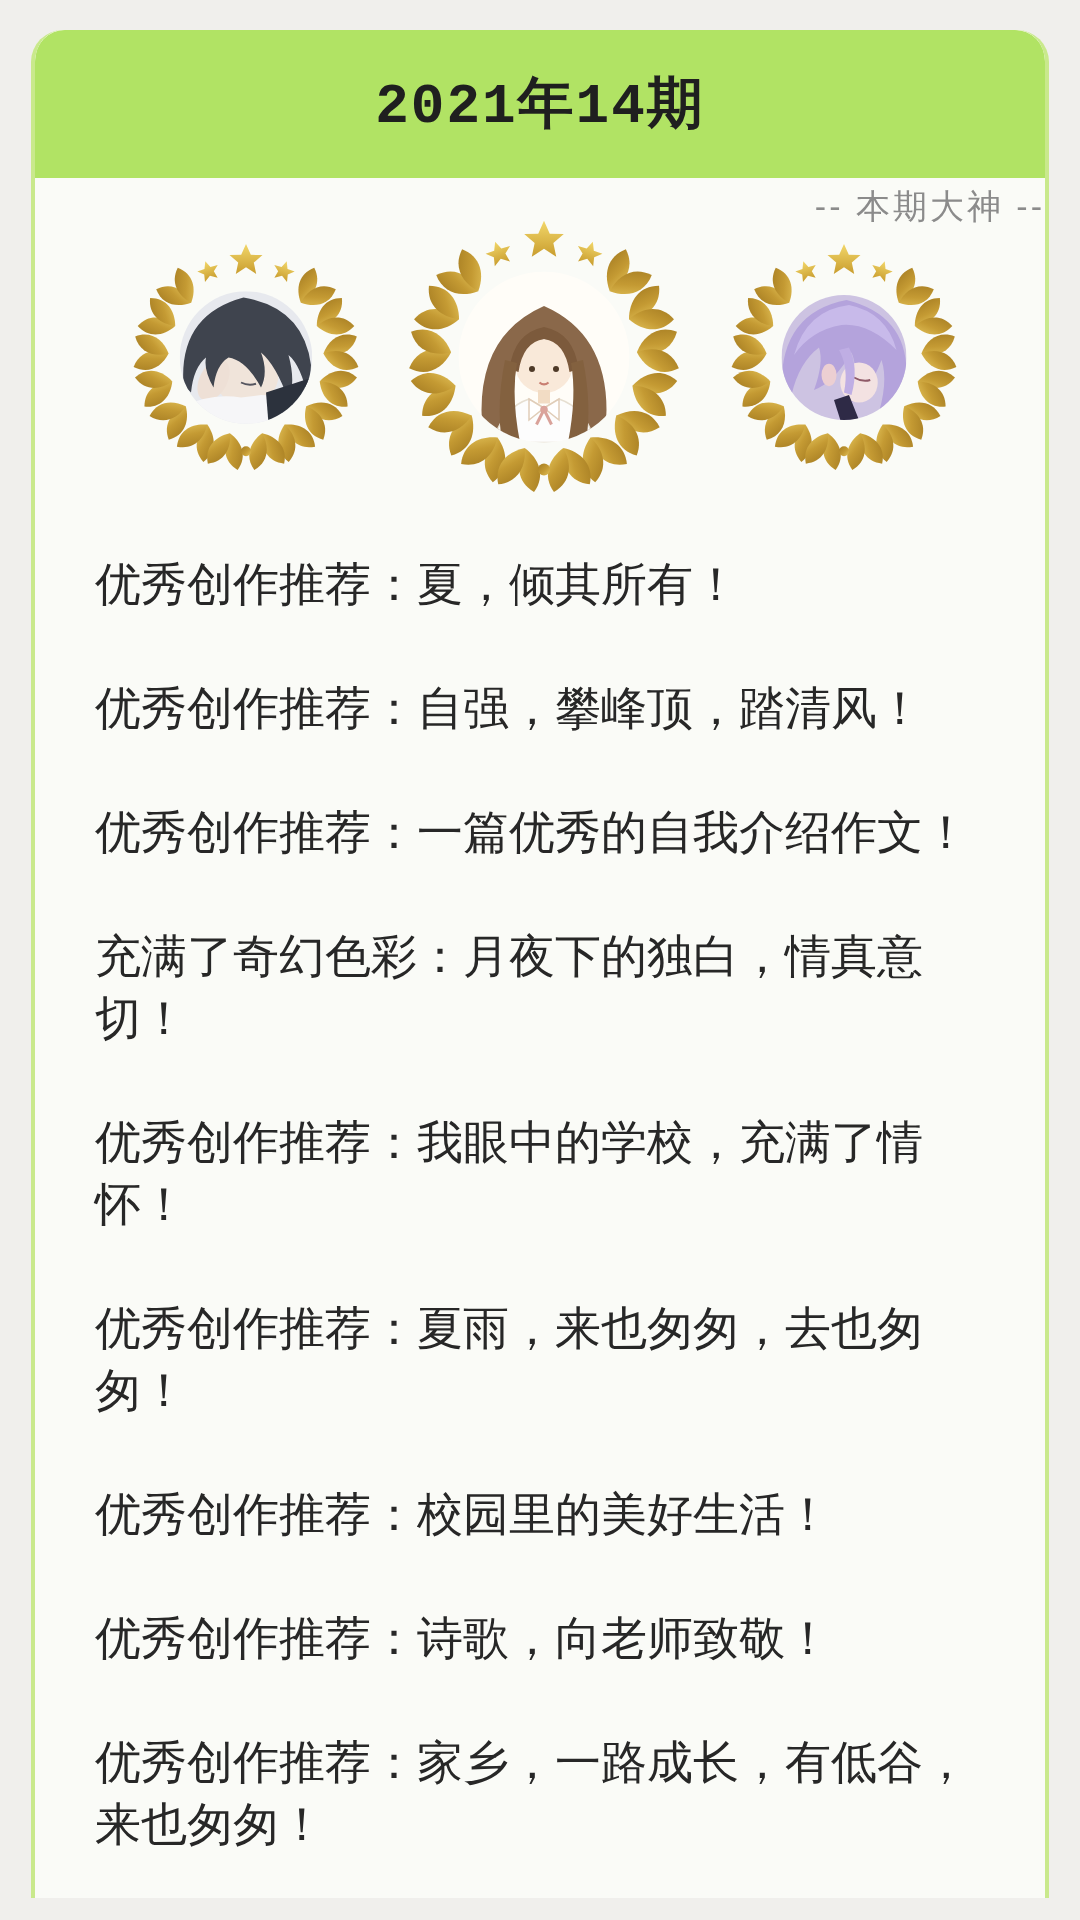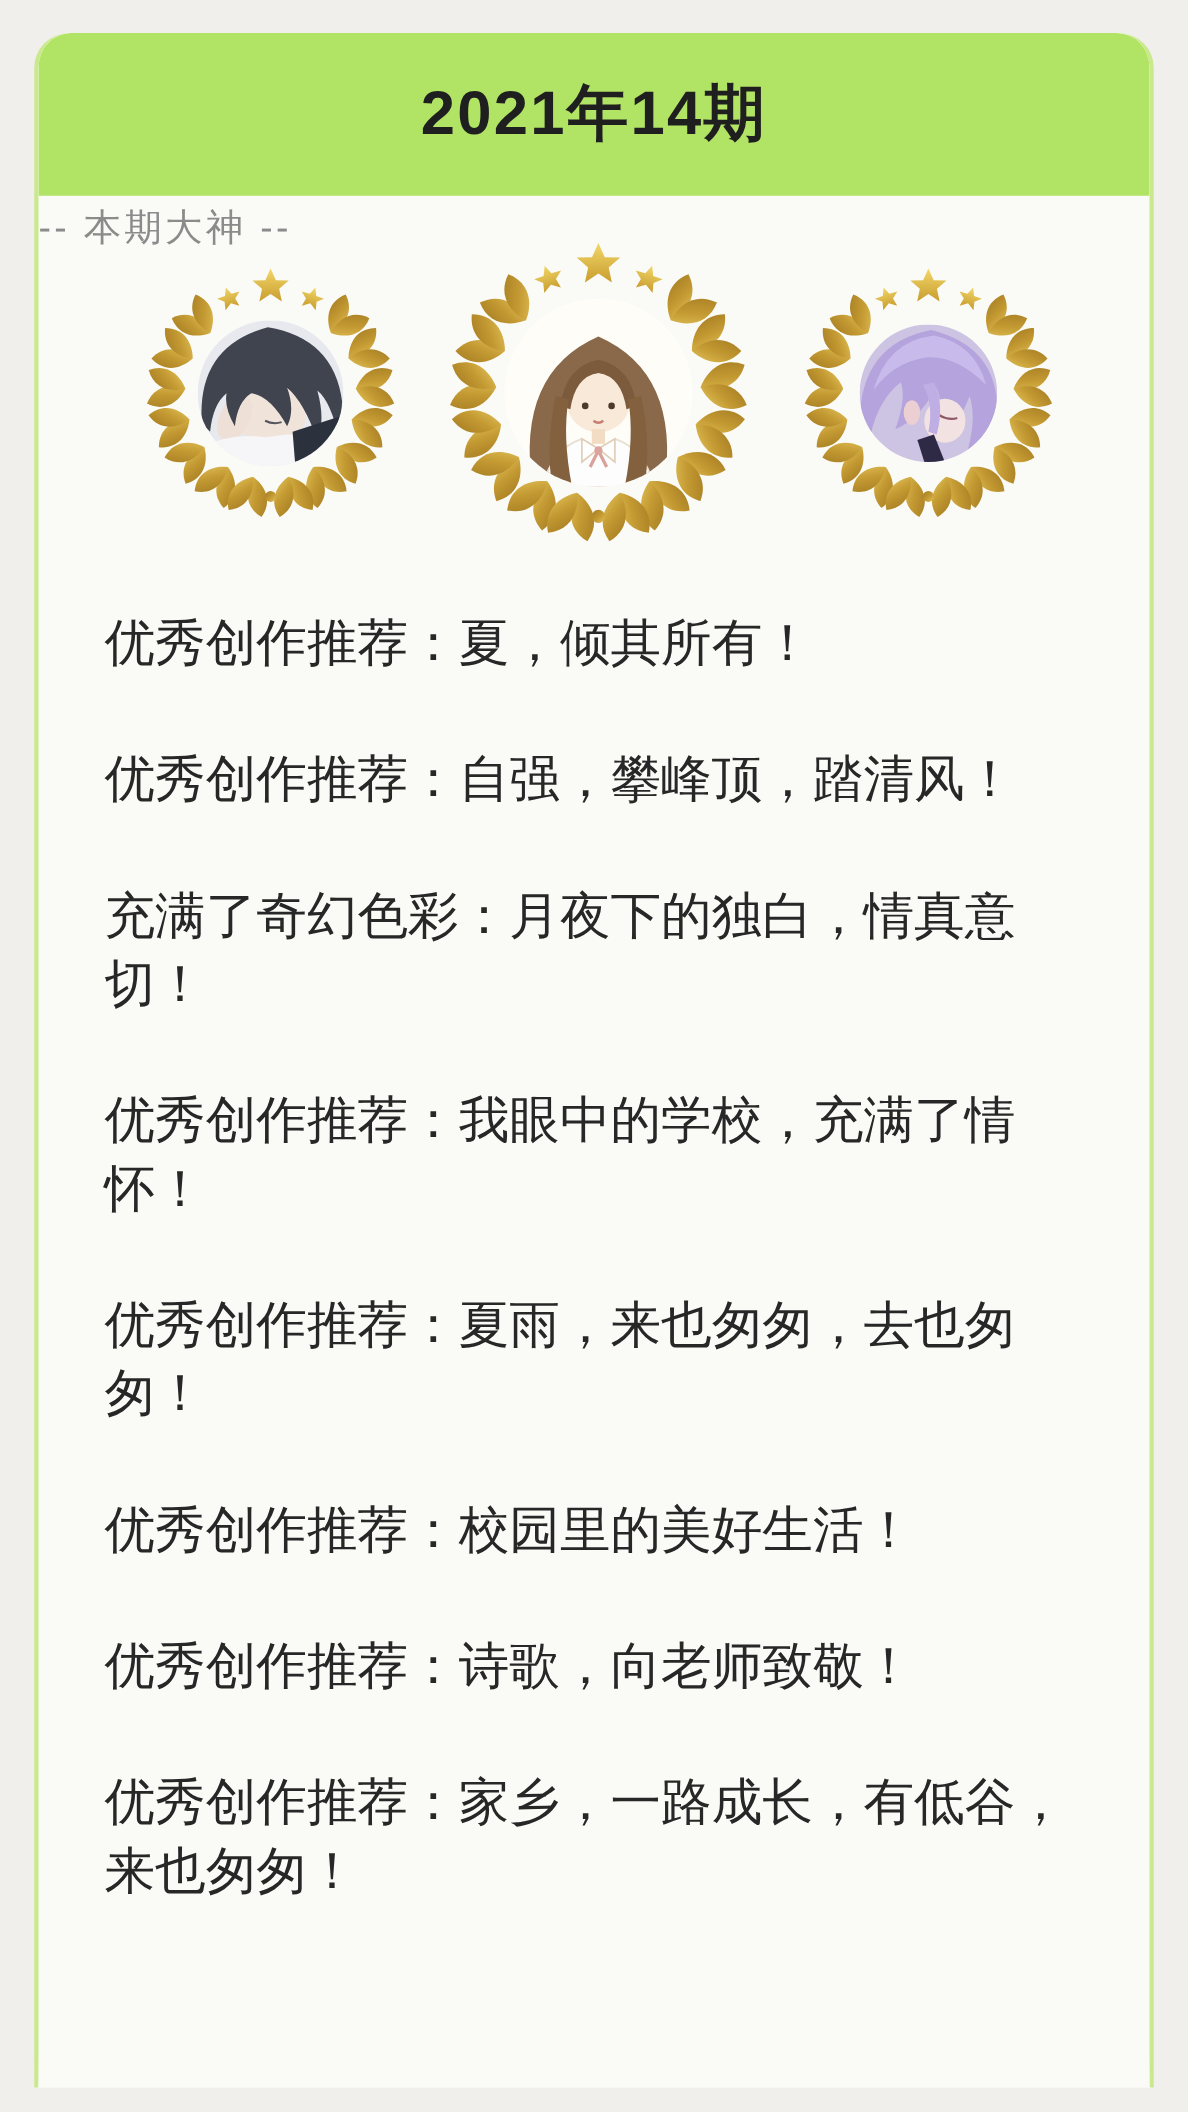--- a/index.html
+++ b/index.html
@@ -28,33 +28,33 @@
     border-right:4px solid var(--border-green);
     border-radius:32px 32px 0 0;
     overflow:hidden;
   }
   .card-header{
     position:absolute;
     left:0; top:0;
     width:100%; height:148px;
     background:var(--header-green);
     border-radius:30px 30px 0 0;
-    display:flex; align-items:center; justify-content:center;
+    display:flex; align-items:center; justify-content:center;font-family:Liberation Mono, monospace;
   }
   .issue-title{
     font-size:56px;
     font-weight:700;
     color:var(--title-text);
     letter-spacing:2px;
   }
   .section-label{
     position:absolute;
     left:0; top:154px;
     width:100%;
-    text-align:left;
+    text-align:right;
     font-size:34px;
     color:var(--label-gray);
     letter-spacing:3px;
   }
   .badge{position:absolute;display:block;}
   .badge-left  {left:86px;  top:205px; width:250px; height:240px;}
   .badge-center{left:359px; top:180px; width:300px; height:288px;}
   .badge-right {left:684px; top:205px; width:250px; height:240px;}
   .recs{
     position:absolute;
@@ -188,20 +188,21 @@
     </g>
     <use href="#stars"></use>
   </svg>
 
   <div class="recs">
 
       <p class="rec">优秀创作推荐：夏，倾其所有！</p>
 
       <p class="rec">优秀创作推荐：自强，攀峰顶，踏清风！</p>
 
+      <p class="rec">优秀创作推荐：一篇优秀的自我介绍作文！</p>
 
       <p class="rec">充满了奇幻色彩：月夜下的独白，情真意切！</p>
 
       <p class="rec">优秀创作推荐：我眼中的学校，充满了情怀！</p>
 
       <p class="rec">优秀创作推荐：夏雨，来也匆匆，去也匆匆！</p>
 
       <p class="rec">优秀创作推荐：校园里的美好生活！</p>
 
 

